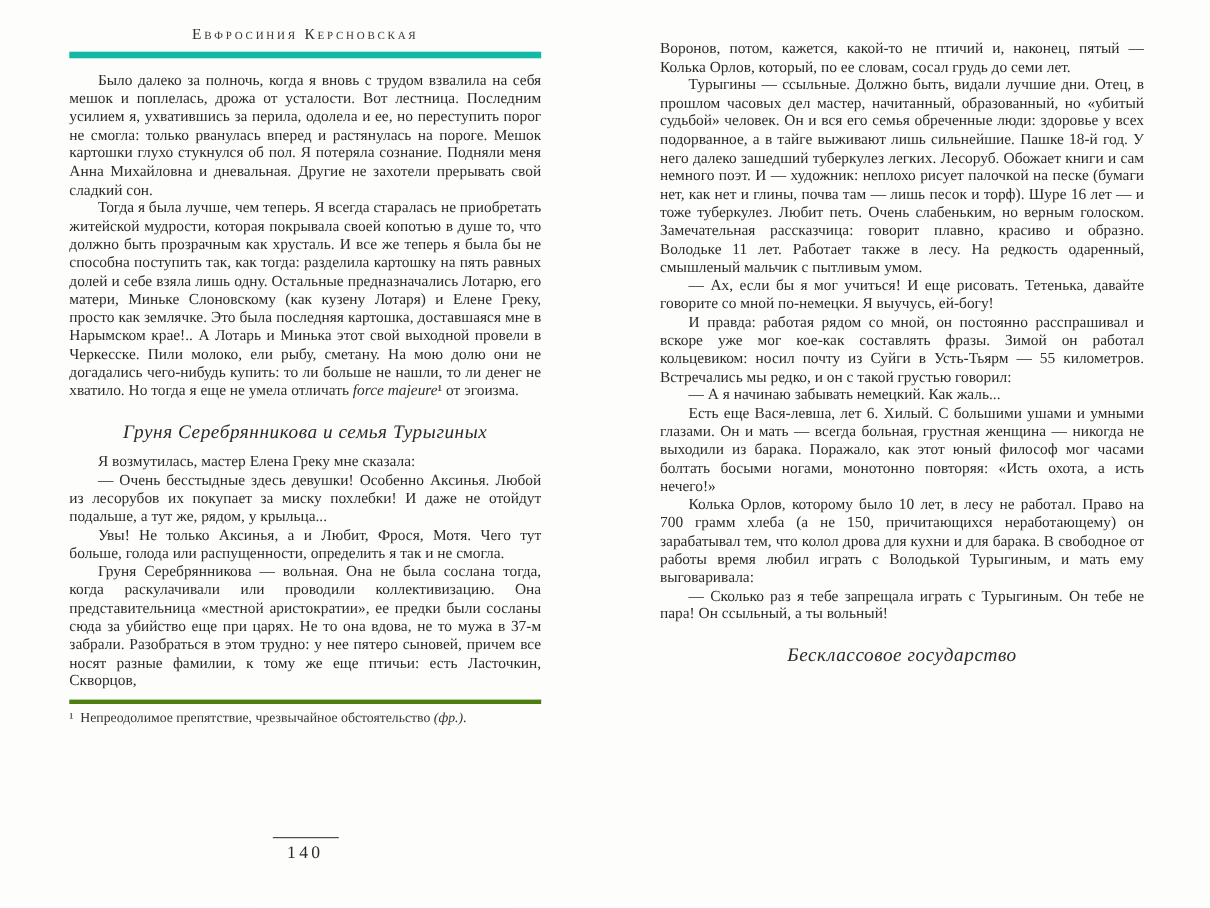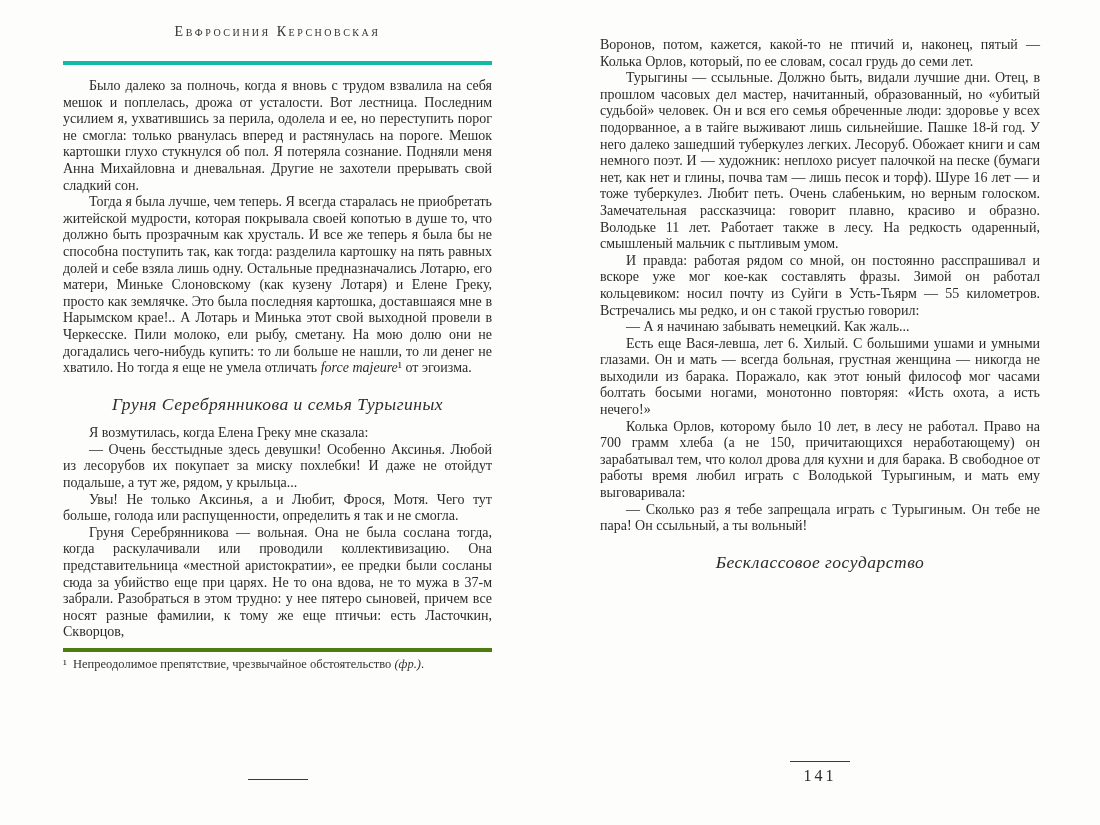--- a/index.html
+++ b/index.html
@@ -31,22 +31,22 @@
     bottom: 0;
   }
   .page-left  .content { left: 63px; width: 429px; }
   .page-right .content { left: 50px; width: 440px; }
 
   .running-header {
     text-align: center;
     font-size: 14px;
     letter-spacing: 2.5px;
     color: #333333;
-    padding-bottom: 21px;
-    border-bottom: 4px solid #14b8a6;
+    padding-bottom: 7px;
+    border-bottom: 6px solid #14b8a6;
     white-space: nowrap;
   }
   .page-left .running-header { font-variant: small-caps; }
   .running-header i { letter-spacing: 2px; }
 
   .body-text {
     margin-top: 13px;
     font-size: 14px;
     line-height: 16.6px;
     text-align: justify;
@@ -99,44 +99,42 @@
 
 <div class="spread">
 
   <div class="page page-left">
     <div class="content">
       <div class="running-header">Евфросиния Керсновская</div>
       <div class="body-text">
           <p class="para">Было далеко за полночь, когда я вновь с трудом взвалила на себя мешок и поплелась, дрожа от усталости. Вот лестница. Последним усилием я, ухватившись за перила, одолела и ее, но переступить порог не смогла: только рванулась вперед и растянулась на пороге. Мешок картошки глухо стукнулся об пол. Я потеряла сознание. Подняли меня Анна Михайловна и дневальная. Другие не захотели прерывать свой сладкий сон.</p>
           <p class="para">Тогда я была лучше, чем теперь. Я всегда старалась не приобретать житейской мудрости, которая покрывала своей копотью в душе то, что должно быть прозрачным как хрусталь. И все же теперь я была бы не способна поступить так, как тогда: разделила картошку на пять равных долей и себе взяла лишь одну. Остальные предназначались Лотарю, его матери, Миньке Слоновскому (как кузену Лотаря) и Елене Греку, просто как землячке. Это была последняя картошка, доставшаяся мне в Нарымском крае!.. А Лотарь и Минька этот свой выходной провели в Черкесске. Пили молоко, ели рыбу, сметану. На мою долю они не догадались чего-нибудь купить: то ли больше не нашли, то ли денег не хватило. Но тогда я еще не умела отличать <i>force majeure</i>¹ от эгоизма.</p>
           <h2 class="section-heading">Груня Серебрянникова и семья Турыгиных</h2>
-          <p class="para">Я возмутилась, когда Елена Греку мне сказала:</p>
+          <p class="para">Я возмутилась, мастер Елена Греку мне сказала:</p>
           <p class="para">— Очень бесстыдные здесь девушки! Особенно Аксинья. Любой из лесорубов их покупает за миску похлебки! И даже не отойдут подальше, а тут же, рядом, у крыльца...</p>
           <p class="para">Увы! Не только Аксинья, а и Любит, Фрося, Мотя. Чего тут больше, голода или распущенности, определить я так и не смогла.</p>
           <p class="para">Груня Серебрянникова — вольная. Она не была сослана тогда, когда раскулачивали или проводили коллективизацию. Она представительница «местной аристократии», ее предки были сосланы сюда за убийство еще при царях. Не то она вдова, не то мужа в 37-м забрали. Разобраться в этом трудно: у нее пятеро сыновей, причем все носят разные фамилии, к тому же еще птичьи: есть Ласточкин, Скворцов,</p>
         </div>
       <div class="footnote-block">¹ Непреодолимое препятствие, чрезвычайное обстоятельство <i>(фр.)</i>.</div>
       <div class="folio">
         <div class="folio-rule"></div>
+        <div class="page-number">140</div>
       </div>
     </div>
   </div>
 
   <div class="page page-right">
     <div class="content">
       <div class="body-text">
           <p class="para no-indent">Воронов, потом, кажется, какой-то не птичий и, наконец, пятый — Колька Орлов, который, по ее словам, сосал грудь до семи лет.</p>
           <p class="para">Турыгины — ссыльные. Должно быть, видали лучшие дни. Отец, в прошлом часовых дел мастер, начитанный, образованный, но «убитый судьбой» человек. Он и вся его семья обреченные люди: здоровье у всех подорванное, а в тайге выживают лишь сильнейшие. Пашке 18-й год. У него далеко зашедший туберкулез легких. Лесоруб. Обожает книги и сам немного поэт. И — художник: неплохо рисует палочкой на песке (бумаги нет, как нет и глины, почва там — лишь песок и торф). Шуре 16 лет — и тоже туберкулез. Любит петь. Очень слабеньким, но верным голоском. Замечательная рассказчица: говорит плавно, красиво и образно. Володьке 11 лет. Работает также в лесу. На редкость одаренный, смышленый мальчик с пытливым умом.</p>
+          <p class="para">— Ах, если бы я мог учиться! И еще рисовать. Тетенька, давайте говорите со мной по-немецки. Я выучусь, ей-богу!</p>
           <p class="para">И правда: работая рядом со мной, он постоянно расспрашивал и вскоре уже мог кое-как составлять фразы. Зимой он работал кольцевиком: носил почту из Суйги в Усть-Тьярм — 55 километров. Встречались мы редко, и он с такой грустью говорил:</p>
           <p class="para">— А я начинаю забывать немецкий. Как жаль...</p>
           <p class="para">Есть еще Вася-левша, лет 6. Хилый. С большими ушами и умными глазами. Он и мать — всегда больная, грустная женщина — никогда не выходили из барака. Поражало, как этот юный философ мог часами болтать босыми ногами, монотонно повторяя: «Исть охота, а исть нечего!»</p>
           <p class="para">Колька Орлов, которому было 10 лет, в лесу не работал. Право на 700 грамм хлеба (а не 150, причитающихся неработающему) он зарабатывал тем, что колол дрова для кухни и для барака. В свободное от работы время любил играть с Володькой Турыгиным, и мать ему выговаривала:</p>
           <p class="para">— Сколько раз я тебе запрещала играть с Турыгиным. Он тебе не пара! Он ссыльный, а ты вольный!</p>
           <h2 class="section-heading">Бесклассовое государство</h2>
         </div>
-      <div class="folio">
-        <div class="folio-rule"></div>
-        <div class="page-number">141</div>
-      </div>
     </div>
   </div>
 
 </div>
 
 </body></html>

